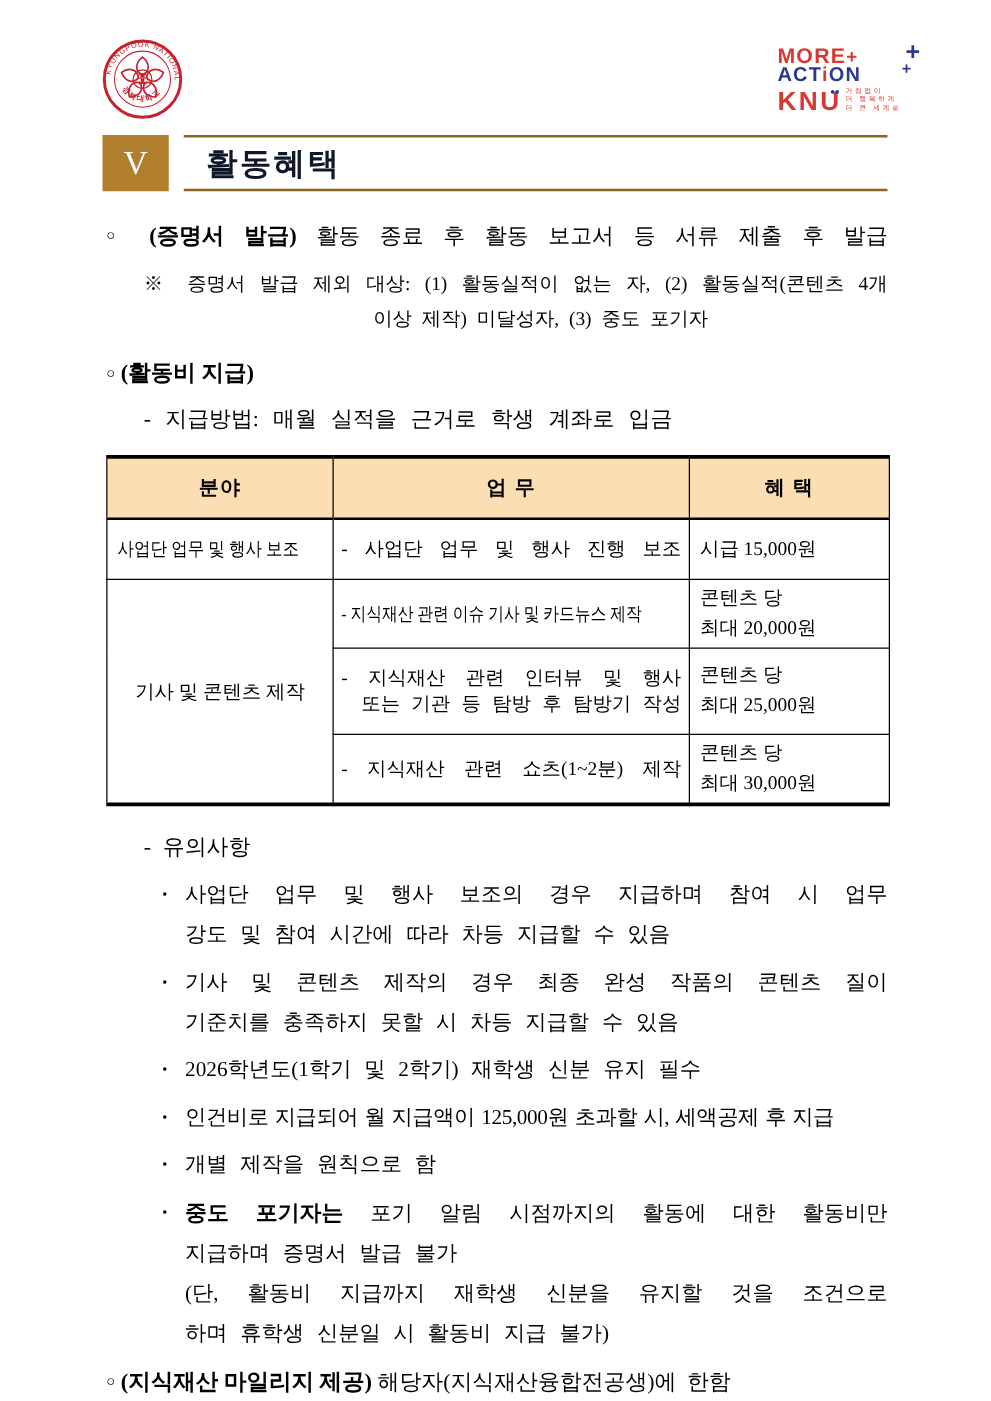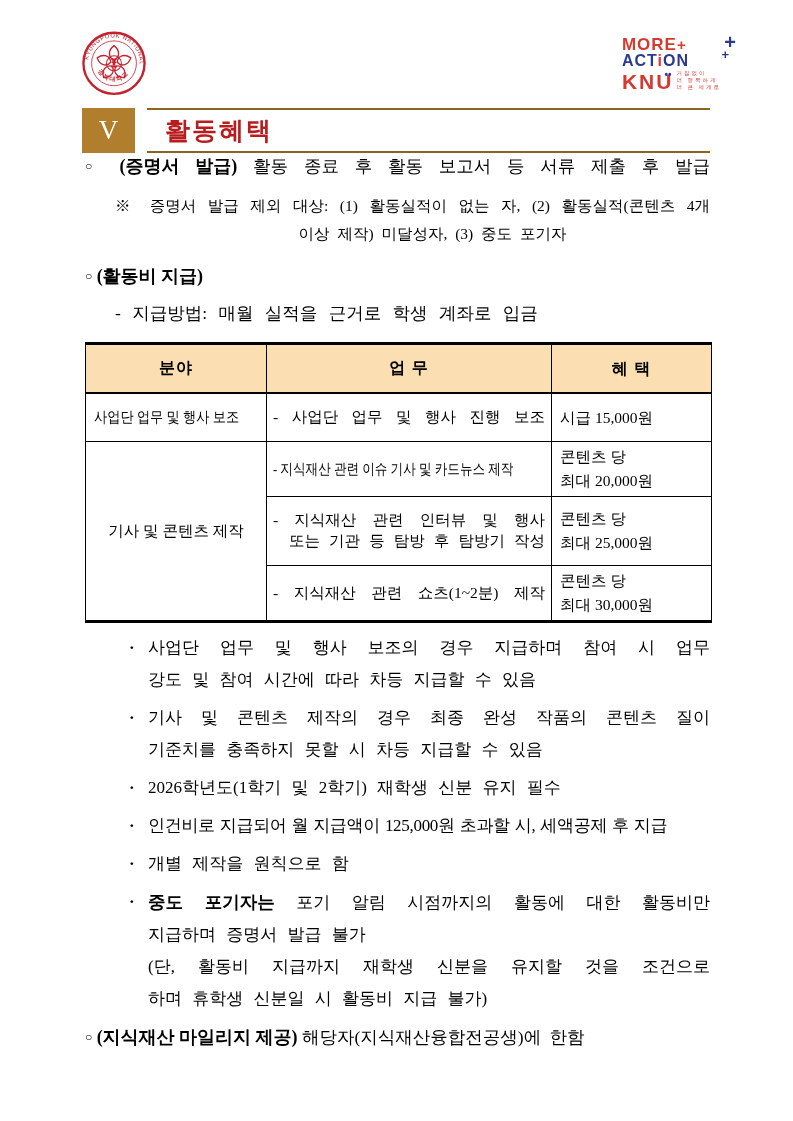--- a/index.html
+++ b/index.html
@@ -28,29 +28,29 @@
                    white-space:pre-line; margin-bottom:2px; }
 
   
   .section-bar { display:flex; margin:2px 83px 0 82px; height:45px; }
   .badge { width:53px; height:45px; background:#B07E2C; color:#fff;
            font-family:"Liberation Serif","DejaVu Serif",serif; font-size:27px;
            display:flex; align-items:center; justify-content:center; }
   .title-box { flex:1; margin-left:12px; border-top:2px solid #8A651F; border-bottom:2px solid #8A651F;
                display:flex; align-items:center; padding-left:18px; }
   .title-box .t { font-family:"Liberation Sans","DejaVu Sans",sans-serif; font-weight:bold;
-                  font-size:25px; letter-spacing:2px; color:#b91c1c; }
+                  font-size:25px; letter-spacing:2px; color:#0f172a; }
 
   
   .content { padding:0 83px 0 85px; }
   .jline { text-align:justify; text-align-last:justify; }
   .bullet { font-size:17.5px; line-height:27px; }
   .bullet b { font-size:18px; }
   .circ { font-size:12px; font-weight:bold; vertical-align:2px; }
-  .mt1 { }
+  .mt1 { margin-top:22px; }
   .note { margin-top:12px; padding-left:30px; font-size:15.5px; line-height:28px; }
   .note .l2 { text-align:center; text-align-last:center; word-spacing:4px; padding-left:40px; }
   .pay { margin-top:15px; }
   .paym { margin-top:10px; padding-left:30px; font-size:17.5px; word-spacing:7px; line-height:27px; }
 
   
   table.bt { border-collapse:collapse; width:626px; margin-top:15px;
              font-size:15.5px; table-layout:fixed; }
   table.bt { border-top:3px solid #000; border-bottom:3px solid #000; }
   .bt th, .bt td { border:1px solid #000; }
@@ -197,20 +197,24 @@
       <tr class="r4">
         <td class="c-task">
               <div class="taskline jline">- 지식재산 관련 쇼츠(1~2분) 제작</div>
             </td>
         <td class="c-ben">콘텐츠 당
 최대 30,000원</td>
       </tr>
     </tbody>
       </table>
 
+    <div class="nt">
+      <span>-</span>
+      <span>유의사항</span>
+    </div>
 
     <div class="nlist">
 
       <div class="nitem">
         <span class="dot">·</span>
         <div class="jline">사업단 업무 및 행사 보조의 경우 지급하며 참여 시 업무</div>
         <div class="ws">강도 및 참여 시간에 따라 차등 지급할 수 있음</div>
       </div>
 
       <div class="nitem">

